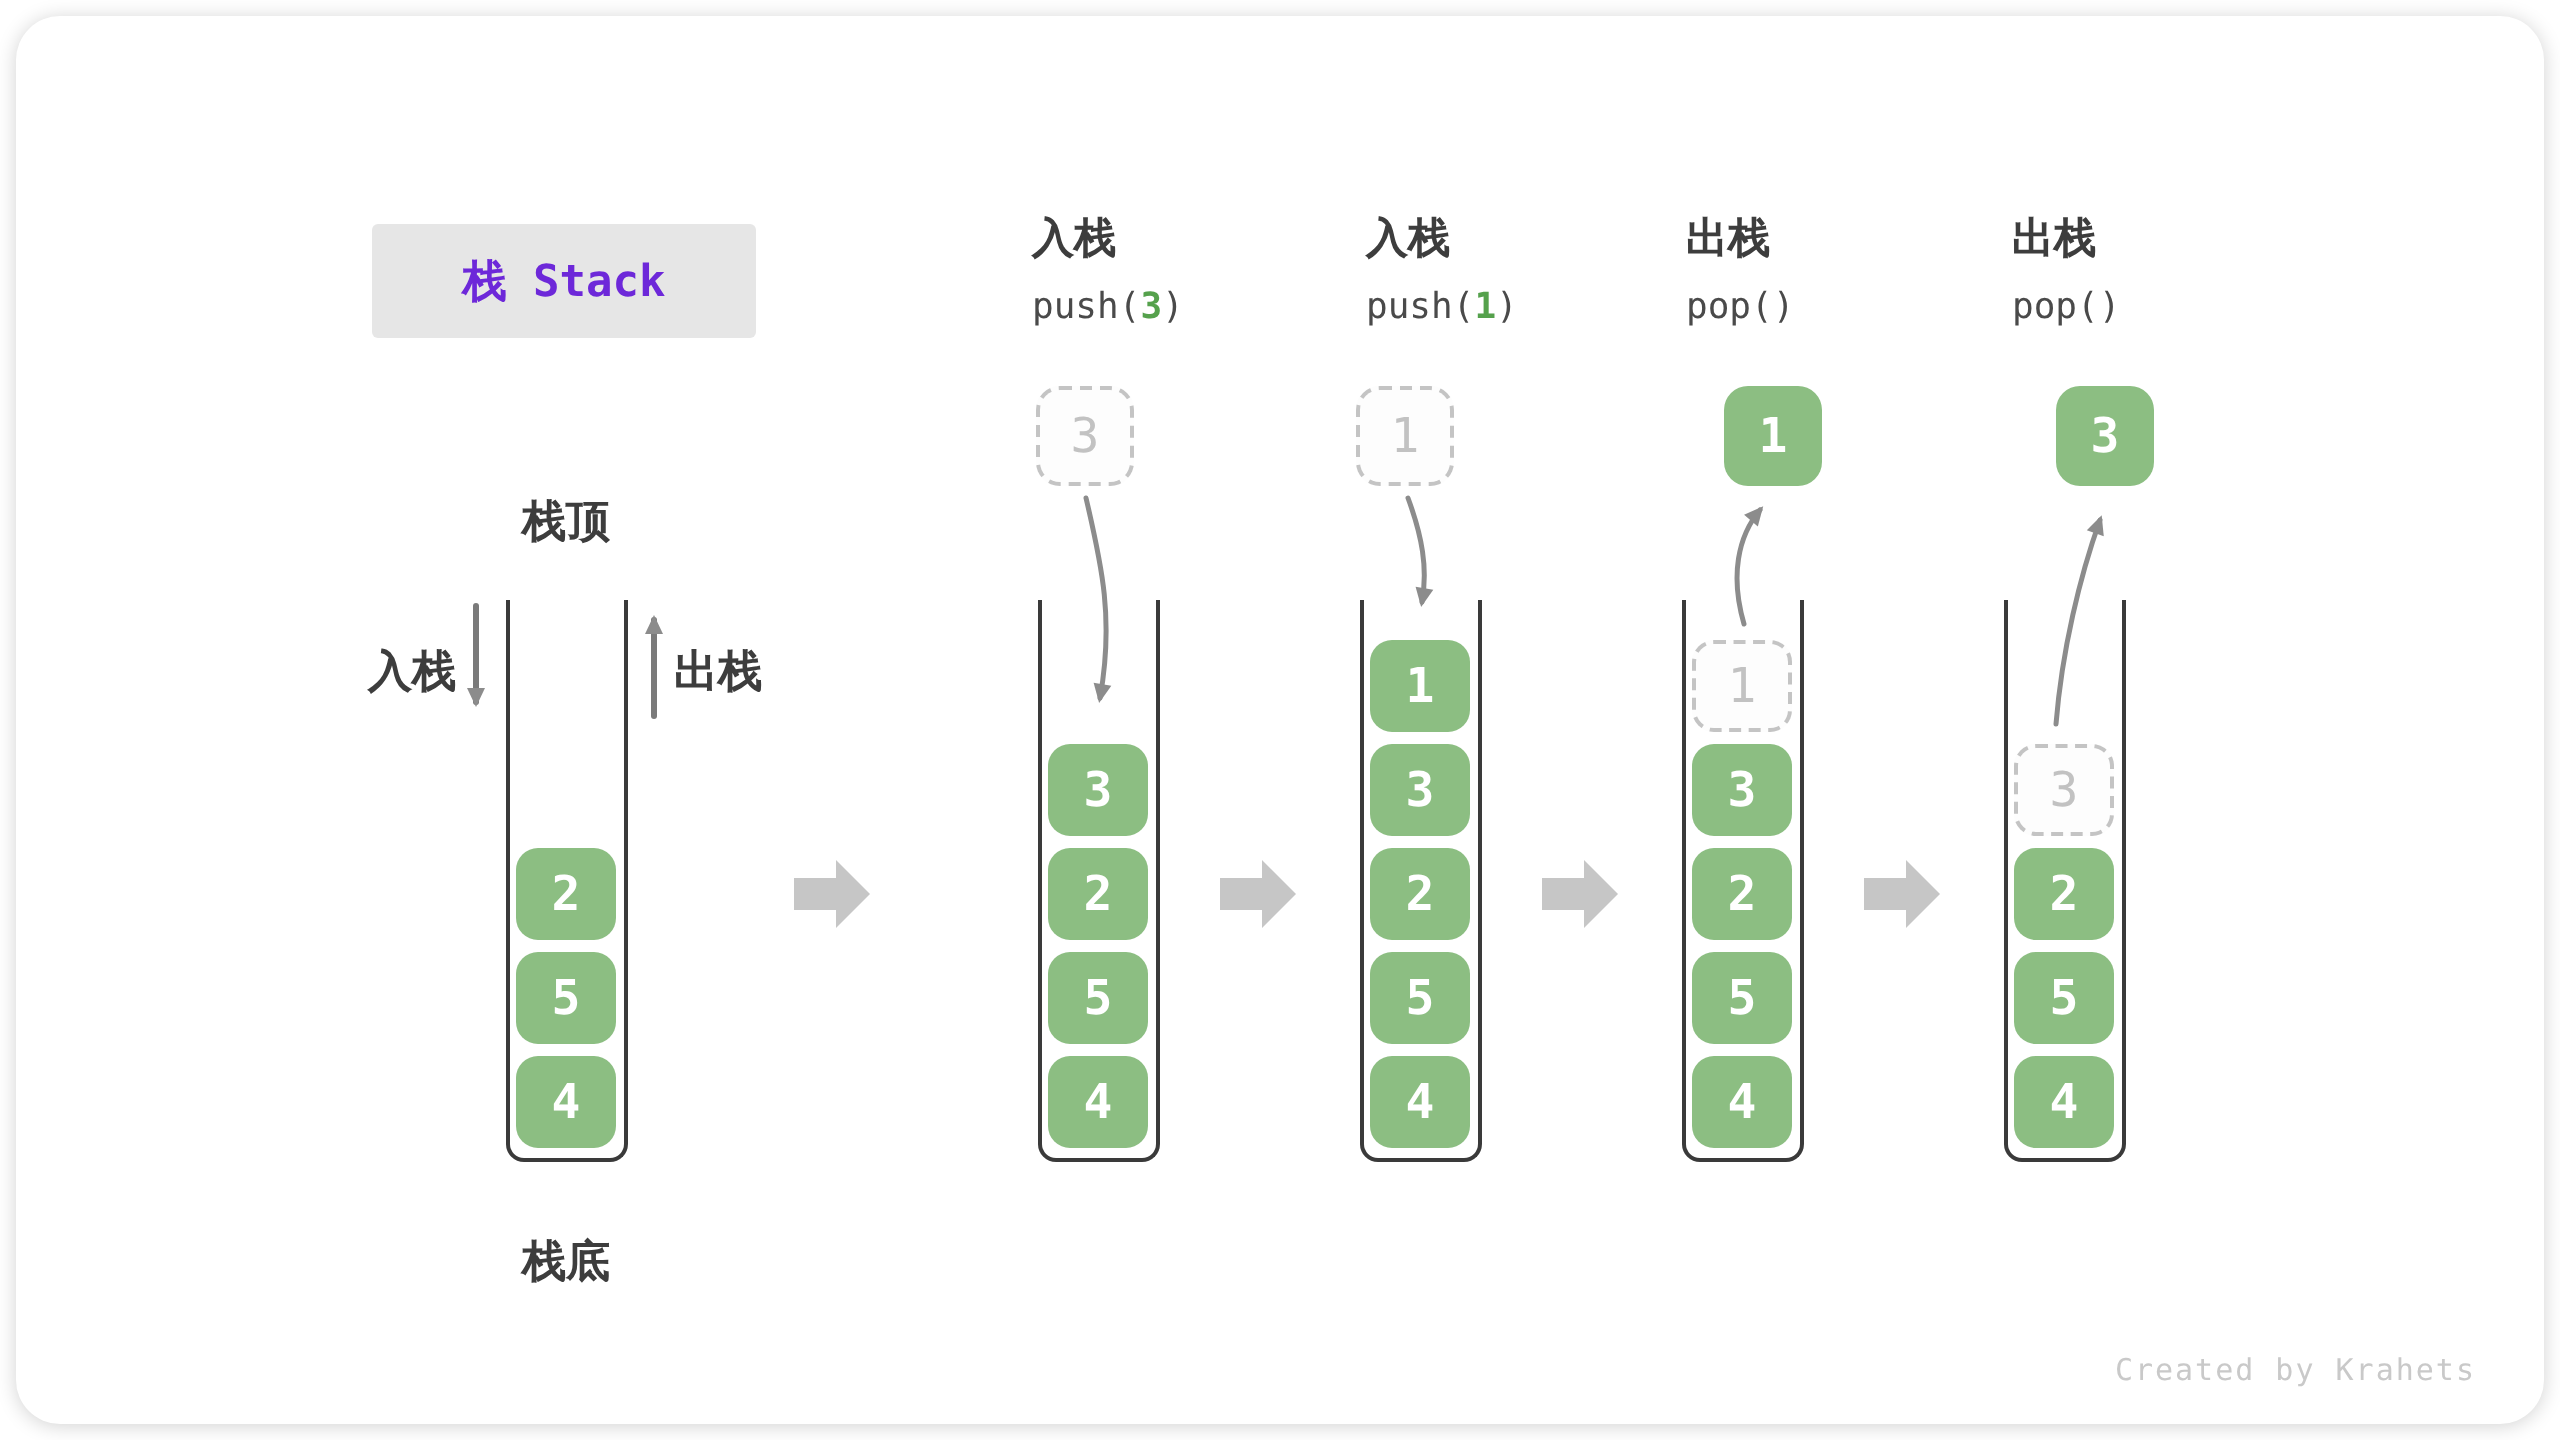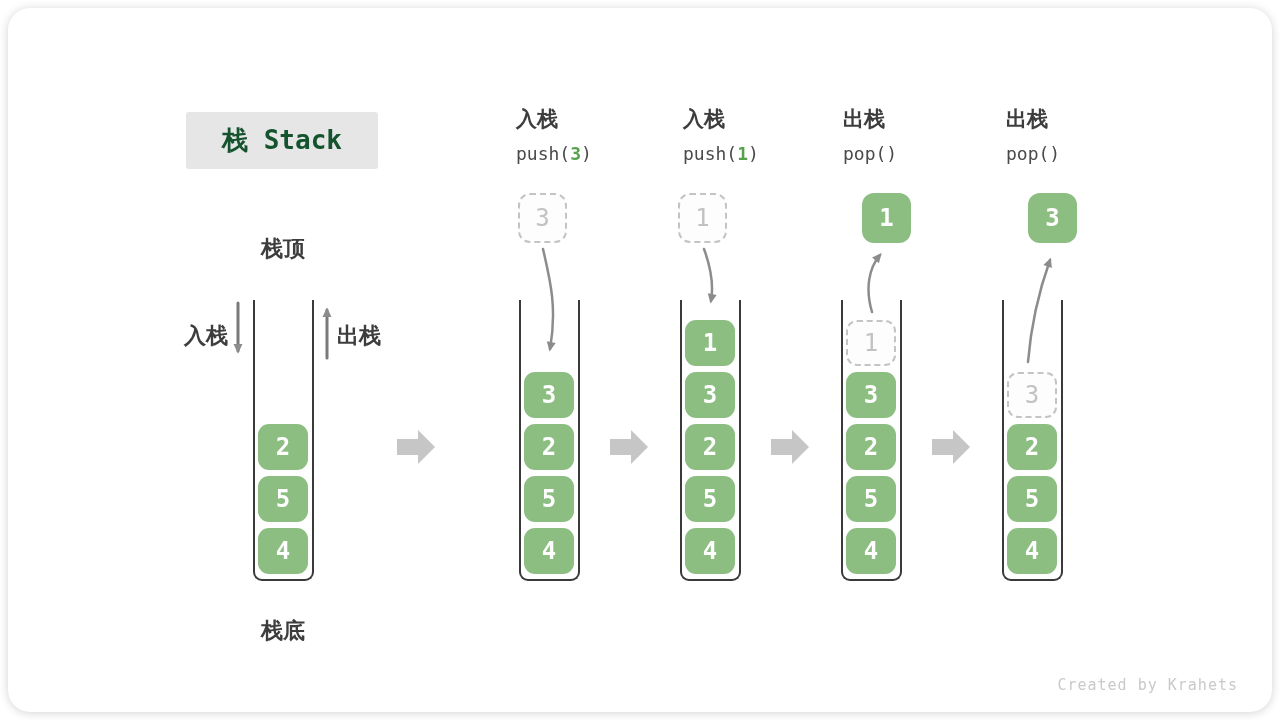--- a/index.html
+++ b/index.html
@@ -6,23 +6,23 @@
     --green:#8CBE82; --code-green:#55A14C; --wall:#3A3A3A; --ghost-border:#C4C4C4;
     --ghost-text:#C2C2C2; --flow:#8C8C8C; --trans:#C6C6C6; --dark:#3D3D3D;
     --code:#4A4A4A; --titlebg:#E6E6E6; --wm:#C9C9C9;
   }
   html,body{margin:0;padding:0;width:1280px;height:720px;overflow:hidden;background:#fff;}
   body{font-family:"Liberation Sans",sans-serif;position:relative;}
   .stage{position:absolute;inset:8px;background:#fff;border-radius:22px;
          box-shadow:0 1px 10px rgba(0,0,0,.18);overflow:hidden;}
   .title-box{position:absolute;left:178px;top:104px;width:192px;height:57px;background:var(--titlebg);
          border-radius:3px;display:flex;align-items:center;justify-content:center;
-         font-family:"DejaVu Sans Mono",monospace;font-weight:bold;font-size:26px;color:#14532d;}
+         font-family:"DejaVu Sans Mono",monospace;font-weight:bold;font-size:22px;color:#6d28d9;}
   .cn-label{position:absolute;font-weight:bold;font-size:22px;color:var(--dark);white-space:nowrap;}
-  #stack-top-label{left:215px;top:226px;width:120px;text-align:center;}
+  #stack-top-label{left:215px;top:238px;width:120px;text-align:center;}
   #stack-bottom-label{left:215px;top:608px;width:120px;text-align:center;}
   #push-dir-label{left:176px;top:313px;}
   #pop-dir-label{left:329px;top:313px;}
   .stack-container{position:absolute;background:transparent;box-sizing:border-box;
          border-left:2px solid var(--wall);border-right:2px solid var(--wall);
          border-bottom:2px solid var(--wall);border-radius:0 0 9px 9px;}
   .elem{position:absolute;width:50px;height:46px;border-radius:11px;background:var(--green);
          color:#fff;font-family:"DejaVu Sans Mono",monospace;font-weight:bold;font-size:24px;
          display:flex;align-items:center;justify-content:center;box-sizing:border-box;}
   .elem.ghost{background:#FDFDFD;border:2px dashed var(--ghost-border);color:var(--ghost-text);

